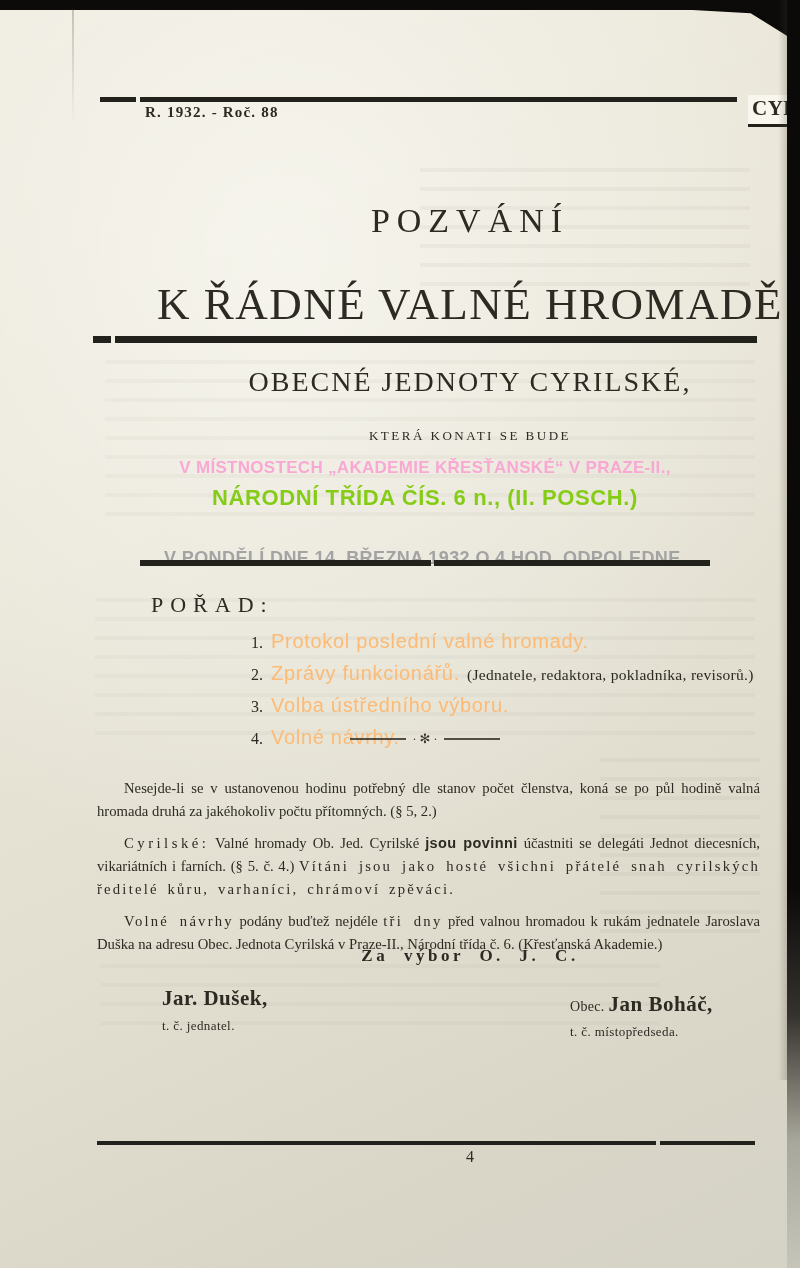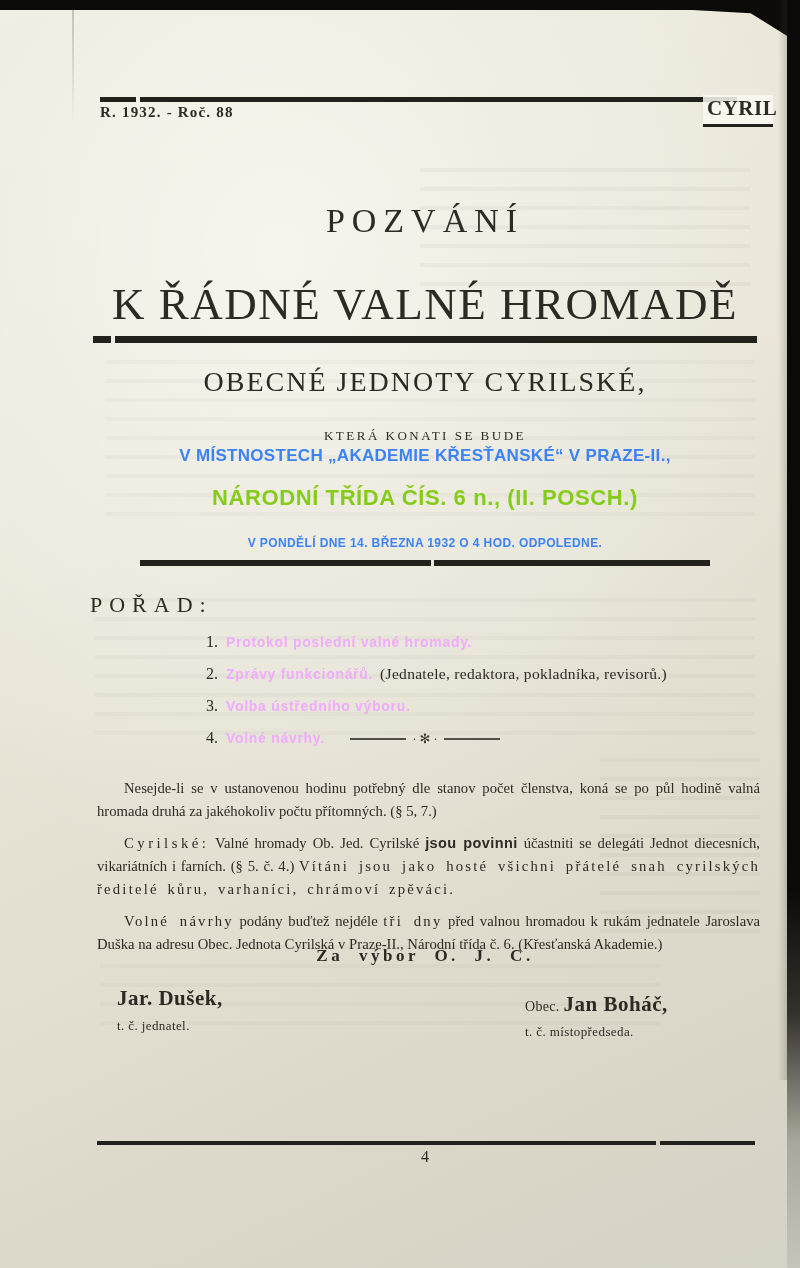--- a/index.html
+++ b/index.html
@@ -28,52 +28,52 @@
     background:linear-gradient(180deg,rgba(60,55,45,0.25),rgba(60,55,45,0));}
   
   .ghost{position:absolute;opacity:0.05;filter:blur(0.6px);pointer-events:none;
     background:repeating-linear-gradient(180deg,#6b6554 0 4px,transparent 4px 19px);}
   .g1{left:420px;top:168px;width:330px;height:120px;}
   .g2{left:105px;top:360px;width:650px;height:165px;opacity:0.04;}
   .g3{left:95px;top:598px;width:660px;height:140px;opacity:0.04;}
   .g4{left:600px;top:758px;width:160px;height:185px;}
   .g5{left:100px;top:945px;width:560px;height:80px;opacity:0.035;}
 
-  .ink{color:#2d2a23;}
+  .ink{color:#2d2a23;margin-left:45px;}
   .rule{position:absolute;background:#23211b;}
 
   
   .masthead-rule{left:100px;top:97px;width:637px;height:5px;
     background:linear-gradient(90deg,#23211b 0 36px,rgba(0,0,0,0) 36px 40px,#23211b 40px 100%);}
   .issue{position:absolute;left:100px;top:104px;font-weight:bold;font-size:15px;letter-spacing:1.2px;}
   .magazine{position:absolute;left:703px;top:95px;width:62px;text-align:center;
     font-weight:bold;font-size:21px;letter-spacing:0.5px;
     background:rgba(250,248,240,0.85);padding:1px 4px 3px;border-bottom:3px solid #23211b;}
 
   .cblock{position:absolute;left:93px;width:664px;text-align:center;}
   .kicker{top:202px;font-size:34px;letter-spacing:7px;font-weight:normal;}
   .main-title{top:278px;font-size:45px;letter-spacing:1.5px;white-space:nowrap;font-weight:normal;}
   .title-rule{left:93px;top:336px;width:664px;height:7px;
     background:linear-gradient(90deg,#23211b 0 18px,rgba(0,0,0,0) 18px 22px,#23211b 22px 100%);}
   .org-line{top:366px;font-size:28px;letter-spacing:2px;}
   .held-note{top:428px;font-size:13px;letter-spacing:2.5px;}
   .sans{font-family:"Liberation Sans","DejaVu Sans",sans-serif;}
-  .venue1{top:446px;font-size:17px;font-weight:bold;letter-spacing:0.3px;color:#3b82f6;}
+  .venue1{top:458px;font-size:17px;font-weight:bold;letter-spacing:0.3px;color:#f9a8d4;}
   .venue2{top:485px;font-size:22px;font-weight:bold;letter-spacing:0.6px;color:#84cc16;}
-  .date-line{top:536px;font-size:12px;font-weight:bold;letter-spacing:0.4px;color:#3b82f6;}
+  .date-line{top:548px;font-size:18px;font-weight:bold;letter-spacing:0.4px;color:#a3a3a3;}
   .date-rule{left:140px;top:560px;width:570px;height:6px;
     background:linear-gradient(90deg,#23211b 0 51%,rgba(0,0,0,0) 51% 51.6%,#23211b 51.6% 100%);}
 
   
-  .agenda-heading{position:absolute;left:90px;top:592px;font-size:22px;letter-spacing:7px;}
+  .agenda-heading{position:absolute;left:106px;top:592px;font-size:22px;letter-spacing:7px;}
   .agenda-list{position:absolute;left:194px;top:626px;}
   .agenda-item{display:flex;align-items:baseline;line-height:31px;}
   .agenda-num{width:24px;text-align:right;font-size:16px;margin-right:8px;}
   .agenda-bold{font-family:"Liberation Sans","DejaVu Sans",sans-serif;
-    font-weight:bold;font-size:14px;letter-spacing:0.7px;color:#f0abfc;}
+    font-weight:normal;font-size:20px;letter-spacing:0.7px;color:#fdba74;}
   .agenda-rest{font-size:15.5px;margin-left:7px;letter-spacing:0.3px;}
 
   
   .ornament{position:absolute;left:93px;top:734px;width:664px;display:flex;
     align-items:center;justify-content:center;color:#3a362e;}
   .orn-line{width:56px;height:1.5px;background:rgba(45,41,34,0.8);margin:0 5px;}
   .orn-dot{font-size:12px;line-height:10px;margin:0 2px;}
   .orn-star{font-size:13px;line-height:10px;margin:0 1px;}
 
   
@@ -149,21 +149,21 @@
 
   <div class="ornament">
     <span class="orn-line"></span>
     <span class="orn-dot">·</span>
     <span class="orn-star">✻</span>
     <span class="orn-dot">·</span>
     <span class="orn-line"></span>
   </div>
 
   <div class="notes">
-    <p>Nesejde-li se v ustanovenou hodinu potřebný dle stanov počet členstva, koná se po půl hodině valná hromada druhá za jakéhokoliv počtu přítomných. (§ 5, 7.)</p>
+    <p>Nesejde-li se v ustanovenou hodinu potřebný dle stanov počet členstva, koná se po půl hodině valná hromada druhá za jakéhokoliv počtu přítomných. (§ 5, 2.)</p>
     <p><span class="sp">Cyrilské:</span> <span>Valné hromady Ob. Jed. Cyrilské</span> <span class="bs">jsou povinni</span> <span>účastniti se delegáti Jednot diecesních, vikariátních i farních. (§ 5. č. 4.)</span> <span class="sp2">Vítáni jsou jako hosté všichni přátelé snah cyrilských ředitelé kůru, varhaníci, chrámoví zpěváci.</span></p>
     <p><span class="sp2">Volné návrhy</span> <span>podány buďtež nejdéle</span> <span class="sp2">tři dny</span> <span>před valnou hromadou k rukám jednatele Jaroslava Duška na adresu Obec. Jednota Cyrilská v Praze-II., Národní třída č. 6. (Křesťanská Akademie.)</span></p>
   </div>
 
   <div class="committee ink">Za výbor O. J. C.</div>
 
   <div class="sig sig-left">
     <div class="sig-name ink">Jar. Dušek,</div>
     <div class="sig-role ink">t. č. jednatel.</div>
   </div>

